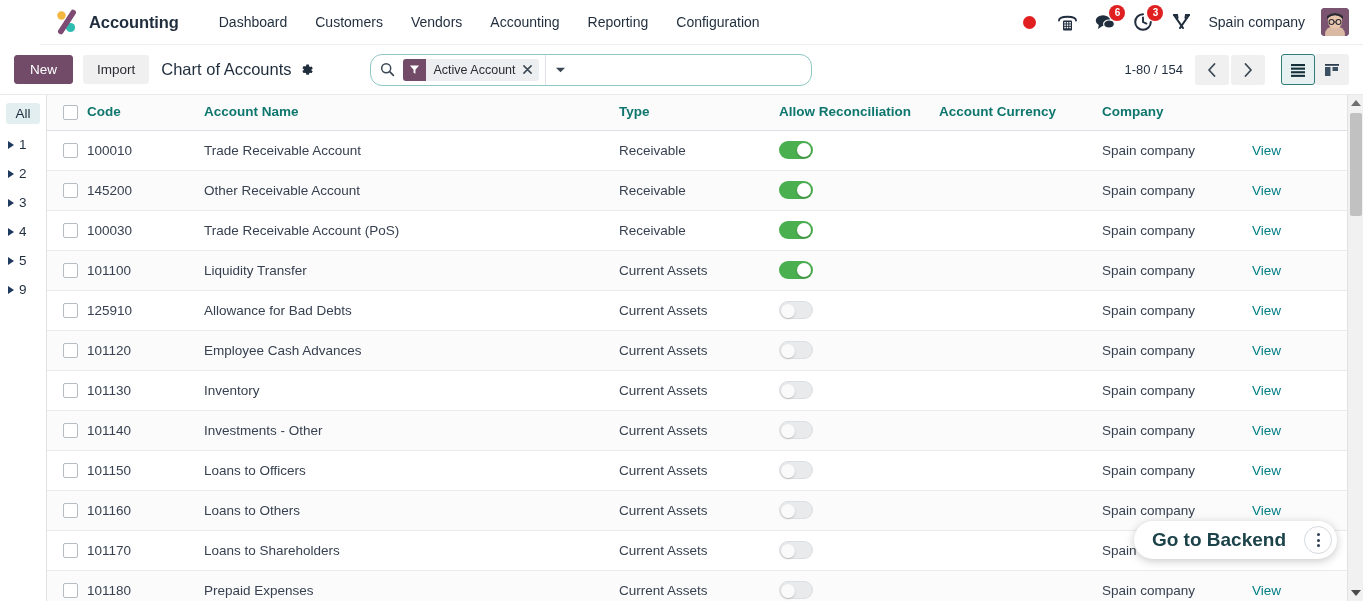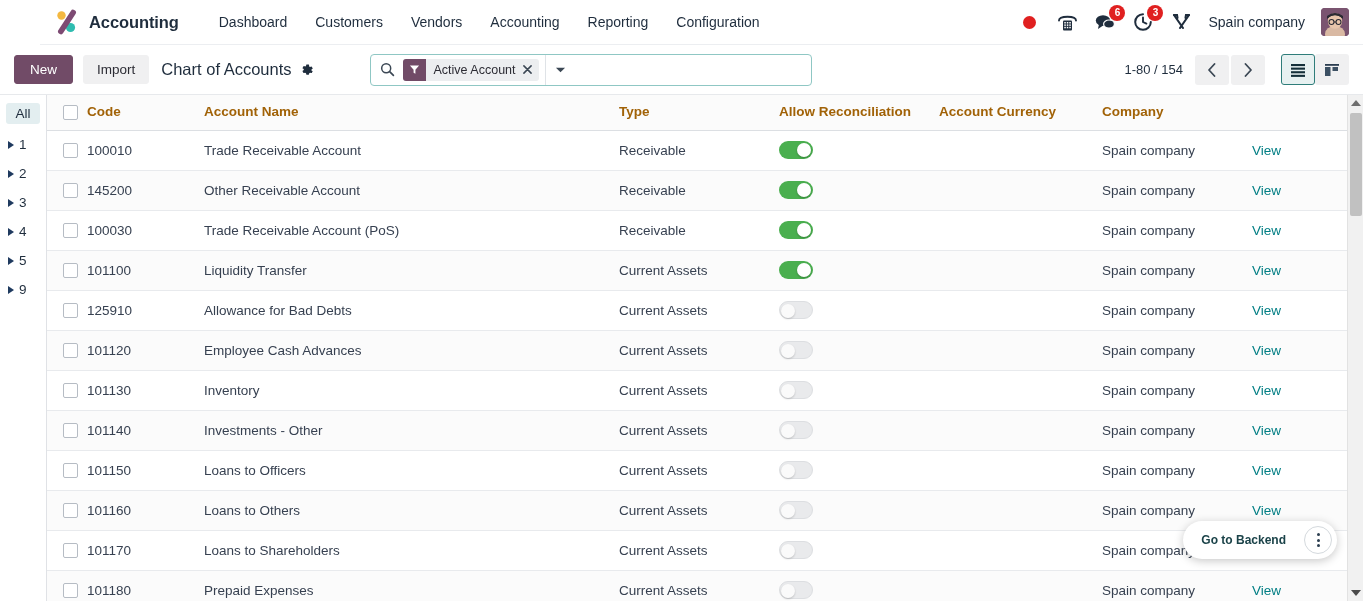--- a/index.html
+++ b/index.html
@@ -78,21 +78,21 @@
   }
   .gear { color: #1f2d3d; display: inline-flex; cursor: pointer; }
 
   
   .searchview {
     flex: 0 0 auto;
     width: 442px;
     margin-left: 46px;
     height: 32px;
     border: 1px solid #8fc7c4;
-    border-radius: 4px;
+    border-radius: 12px;
     display: flex; align-items: center;
     background: #fff;
     position: relative;
   }
   .search-icon-wrap { padding: 0 8px 0 9px; display: flex; align-items: center; color: #3b4754; }
   .facet {
     display: flex; align-items: center; height: 22px;
     border-radius: 3px; overflow: hidden; background: #eceef0; margin-right: 6px;
     font-size: 12.5px;
   }
@@ -148,21 +148,21 @@
   }
   .caret-right {
     width: 0; height: 0;
     border-top: 4px solid transparent; border-bottom: 4px solid transparent;
     border-left: 6px solid #1f3a5f;
   }
 
   .table-area { flex: 1; overflow: hidden; position: relative; background: #fff; }
   table { width: 100%; border-collapse: collapse; table-layout: fixed; }
   thead th {
-    font-size: 13.5px; font-weight: 700; color: #a16207;
+    font-size: 13.5px; font-weight: 700; color: #0f766e;
     text-align: left; padding: 9px 0 10px 0;
     border-bottom: 1px solid #dcdfe3;
     background: #fbfbfb;
     white-space: nowrap;
   }
   tbody td {
     font-size: 13.5px; color: #374151;
     padding: 0; height: 40px; vertical-align: middle;
     border-bottom: 1px solid #e8eaed;
     white-space: nowrap; overflow: hidden; text-overflow: ellipsis;
@@ -219,21 +219,21 @@
   
   .backend-pill {
     position: absolute; right: 26px; bottom: 42px;
     height: 38px; display: flex; align-items: center; gap: 4px;
     background: #ffffff; border-radius: 20px;
     box-shadow: 0 2px 10px rgba(0,0,0,.22);
     padding: 0 5px 0 0;
     z-index: 40;
   }
   .backend-label {
-    font-size: 12px; font-weight: 700; color: #1b4349;
+    font-size: 19px; font-weight: 700; color: #1b4349;
     padding: 0 14px 0 18px; cursor: pointer; white-space: nowrap;
   }
   .kebab {
     width: 28px; height: 28px; border-radius: 50%;
     border: 1px solid #d4d9dd; background: #fff;
     display: flex; flex-direction: column; align-items: center; justify-content: center; gap: 2.5px;
     cursor: pointer;
   }
   .kebab i { width: 3px; height: 3px; border-radius: 50%; background: #2c3e50; display: block; }
 </style>

